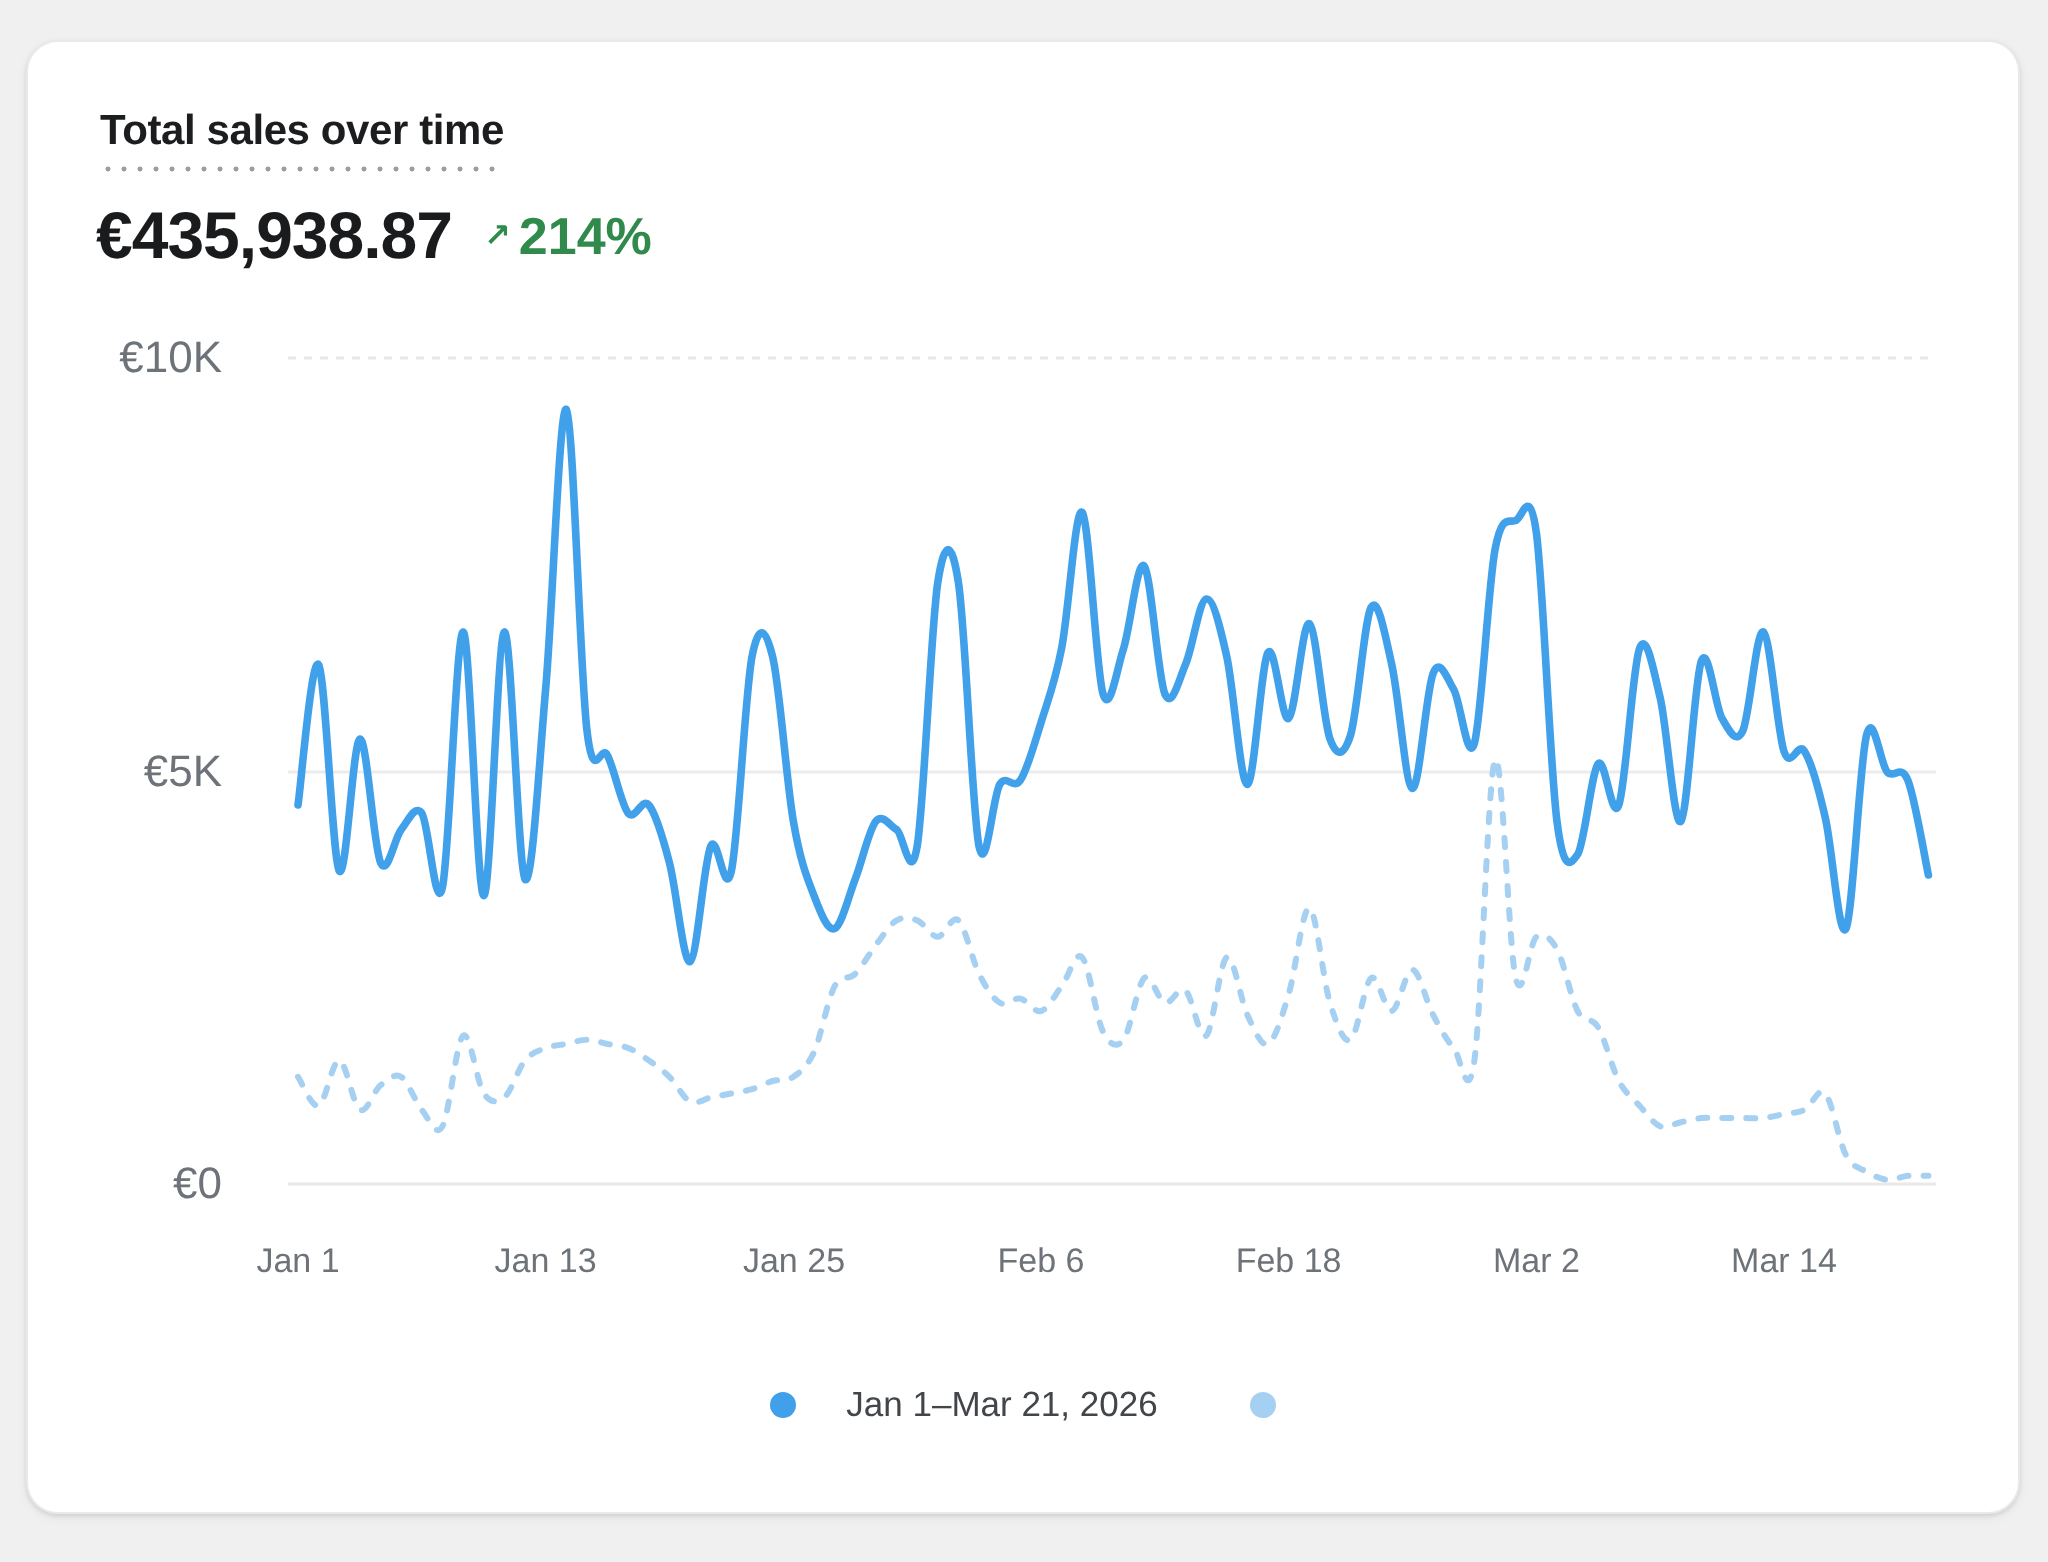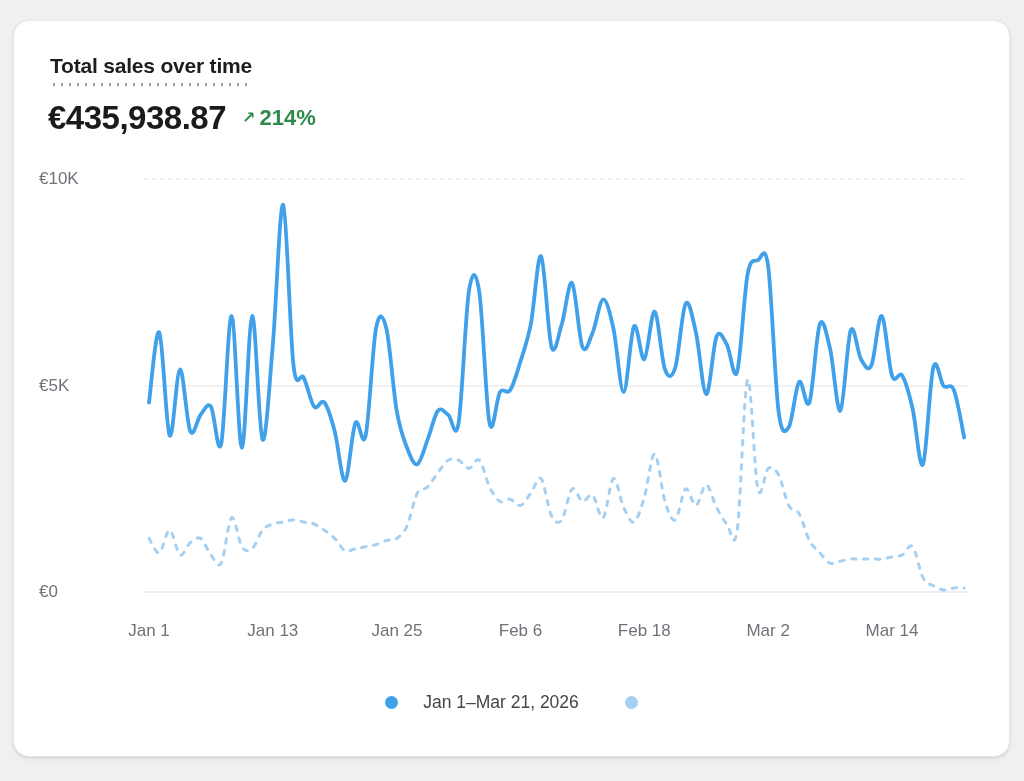--- a/index.html
+++ b/index.html
@@ -47,28 +47,28 @@
     letter-spacing: -0.5px;
   }
   .delta {
     display: flex;
     align-items: center;
     gap: 4px;
     color: #2f8a4c;
     font-weight: 700;
   }
   .delta .arrow { font-size: 16px; line-height: 16px; font-family: "DejaVu Sans", sans-serif; }
-  .delta .pct { font-size: 22px; }
+  .delta .pct { font-size: 26px; }
   .chart-svg { position: absolute; left: 0; top: 0; }
   .ylabel {
     position: absolute;
     width: 72px;
     left: 25px;
-    text-align: left;
-    font-size: 17px;
+    text-align: right;
+    font-size: 22px;
     color: #6e7379;
     line-height: 20px;
   }
   .xlabel {
     position: absolute;
     top: 599px;
     transform: translateX(-50%);
     font-size: 17px;
     color: #6e7379;
     line-height: 22px;

